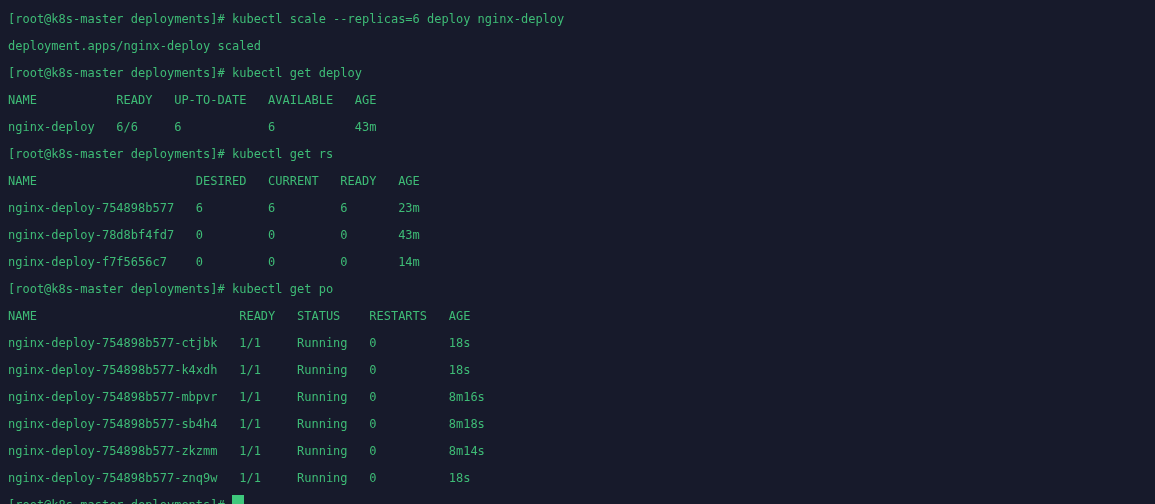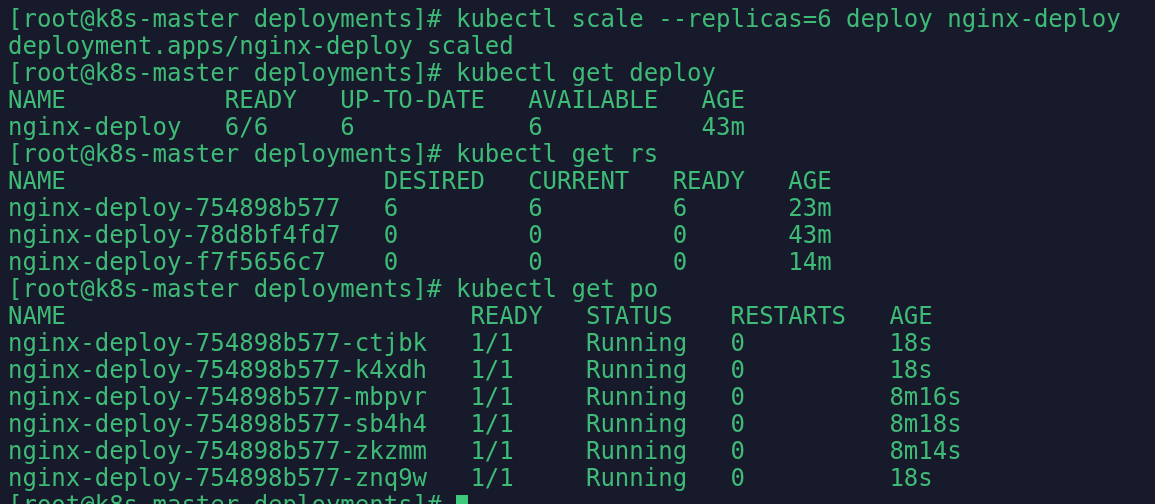--- a/index.html
+++ b/index.html
@@ -15,21 +15,21 @@
     height: 504px;
     overflow: hidden;
     background: var(--bg);
   }
   .terminal {
     width: 1155px;
     height: 504px;
     background: var(--bg);
     color: var(--fg);
     font-family: "DejaVu Sans Mono", "Liberation Mono", monospace;
-    font-size: 24px;
+    font-size: 12px;
     line-height: 27px;
     padding: 6px 0 0 8px;
     white-space: pre;
     overflow: hidden;
     cursor: text;
   }
   .line {
     height: 27px;
     white-space: pre;
   }

